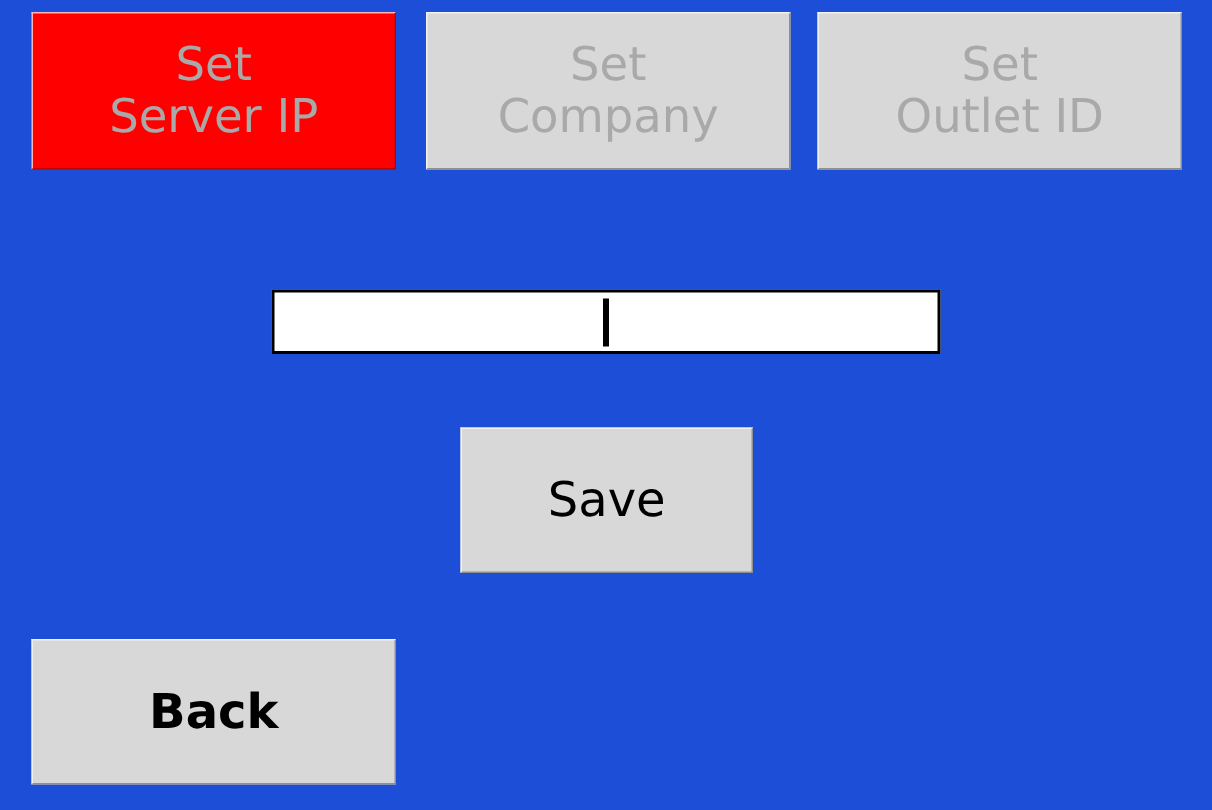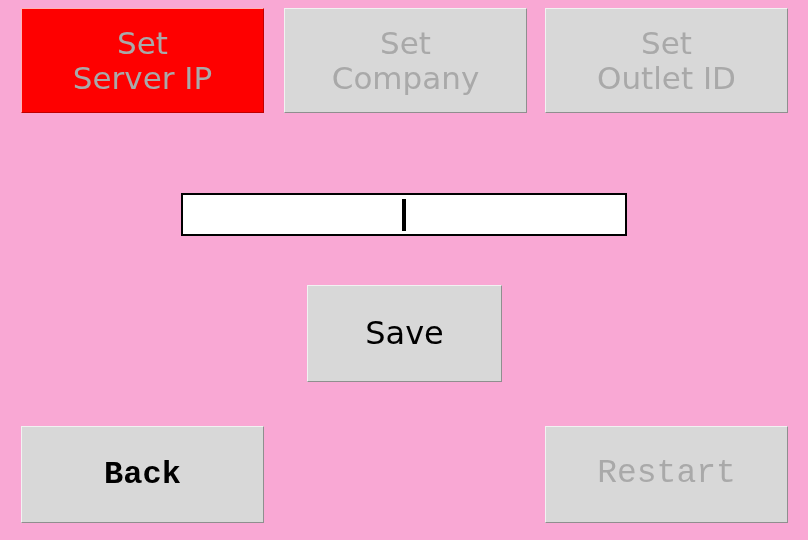--- a/index.html
+++ b/index.html
@@ -11,21 +11,21 @@
     width: 808px;
     height: 540px;
     overflow: hidden;
     font-family: "DejaVu Sans", sans-serif;
     position: relative;
   }
   #screen {
     position: relative;
     width: 808px;
     height: 540px;
-    background: #f9a8d4;
+    background: #1d4ed8;
   }
 
   
   .btn {
     position: absolute;
     box-sizing: border-box;
     display: flex;
     align-items: center;
     justify-content: center;
     text-align: center;
@@ -99,21 +99,20 @@
     font-size: 32px;
     font-weight: 400;
   }
 
   
   .btn-bottom {
     top: 426px;
     height: 97px;
     font-size: 32px;
     font-weight: 700;
-    font-family: Liberation Mono, monospace;
   }
   #btn-back    { left: 21px;  width: 243px; }
   #btn-restart { left: 545px; width: 243px; font-weight: 400; font-size: 33px; }
 </style>
 </head>
 <body>
 
 <div id="screen">
 
   <div class="btn btn-top danger" id="btn-server-ip">Set
@@ -127,15 +126,14 @@
 
   <div id="value-input-wrap">
     <span id="value-input-text"></span>
     <span id="value-input-caret"></span>
   </div>
 
   <div class="btn" id="btn-save">Save</div>
 
   <div class="btn btn-bottom" id="btn-back">Back</div>
 
-  <div class="btn btn-bottom disabled" id="btn-restart">Restart</div>
 
 </div>
 
 </body></html>

